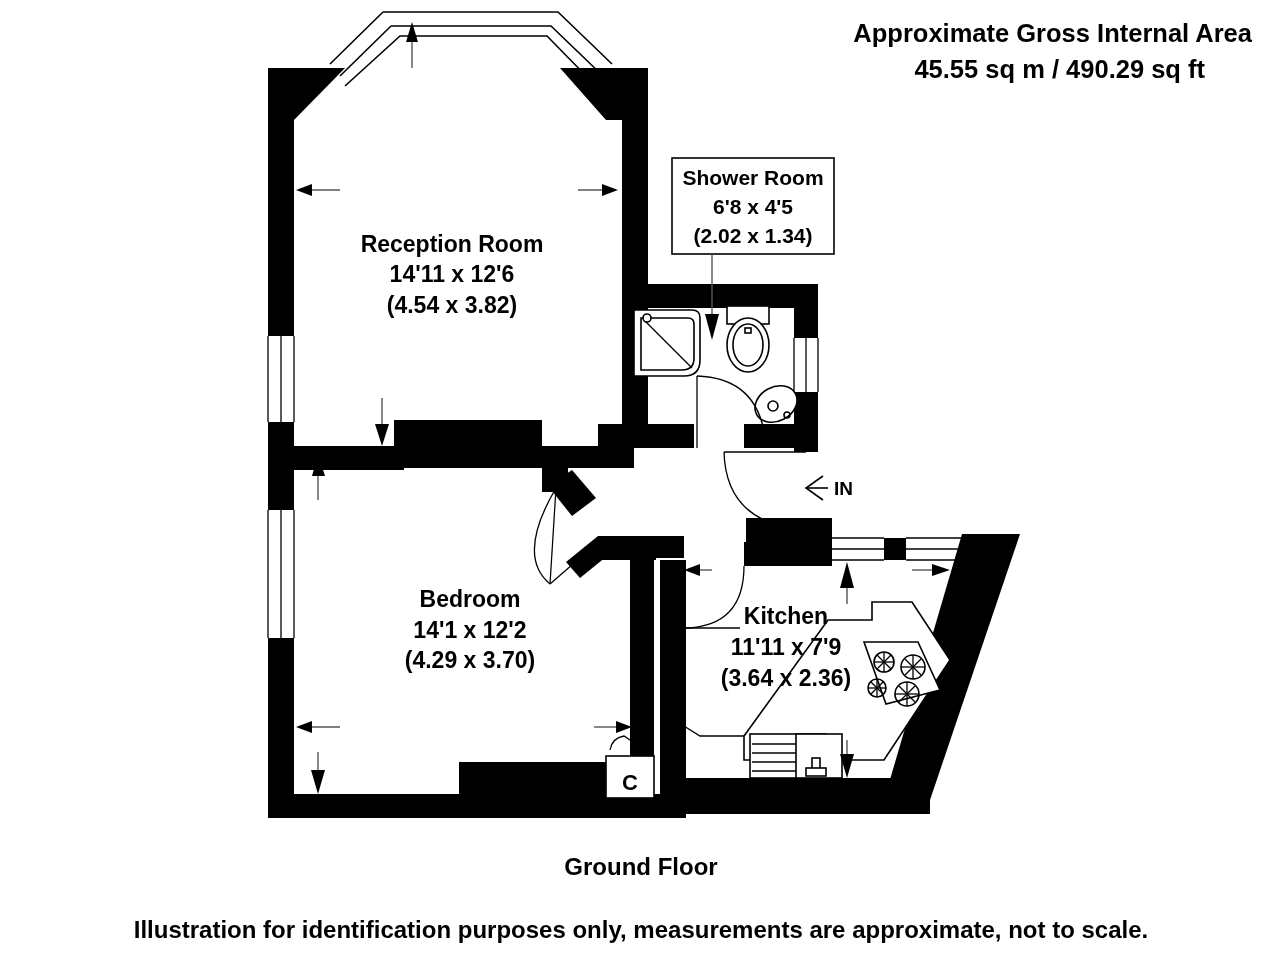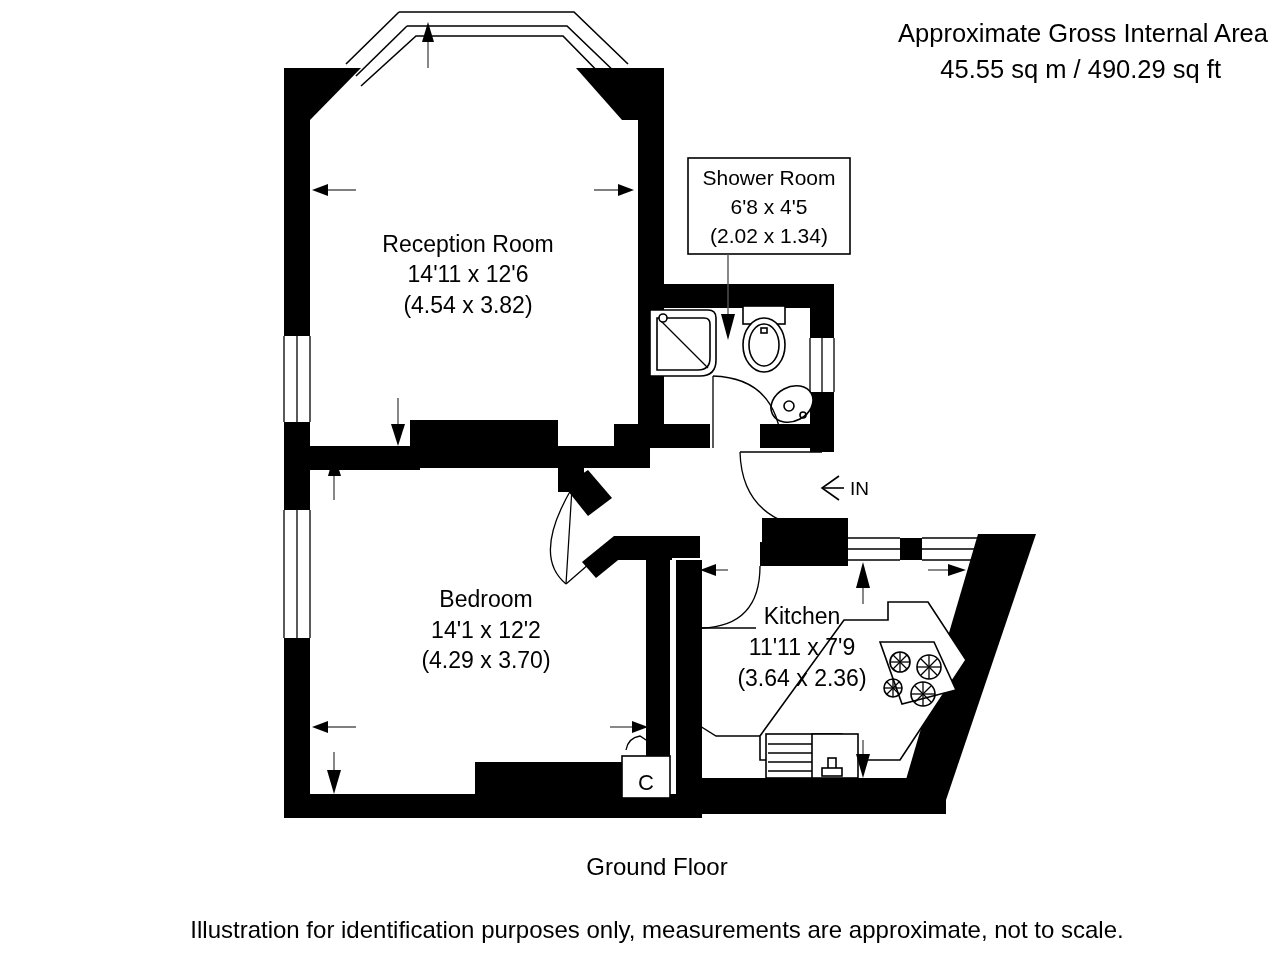--- a/index.html
+++ b/index.html
@@ -10,23 +10,24 @@
   body {
     width: 1280px;
     height: 960px;
     font-family: "Liberation Sans", sans-serif;
     color: #000000;
     position: relative;
     overflow: hidden;
   }
   #plan-root {
     position: absolute;
-    left: 16px; top: 0;
+    left: 0; top: 0;
     width: 1132px;
     height: 960px;
+    font-weight: bold;
   }
   svg#floorplan {
     display: block;
     width: 1280px;
     height: 960px;
   }
   .wall { fill: #000000; stroke: none; }
   .thinline { fill: none; stroke: #000000; stroke-width: 1.6; }
   .thinline-light { fill: none; stroke: #000000; stroke-width: 1.3; }
   .fixture { fill: #ffffff; stroke: #000000; stroke-width: 1.6; }

